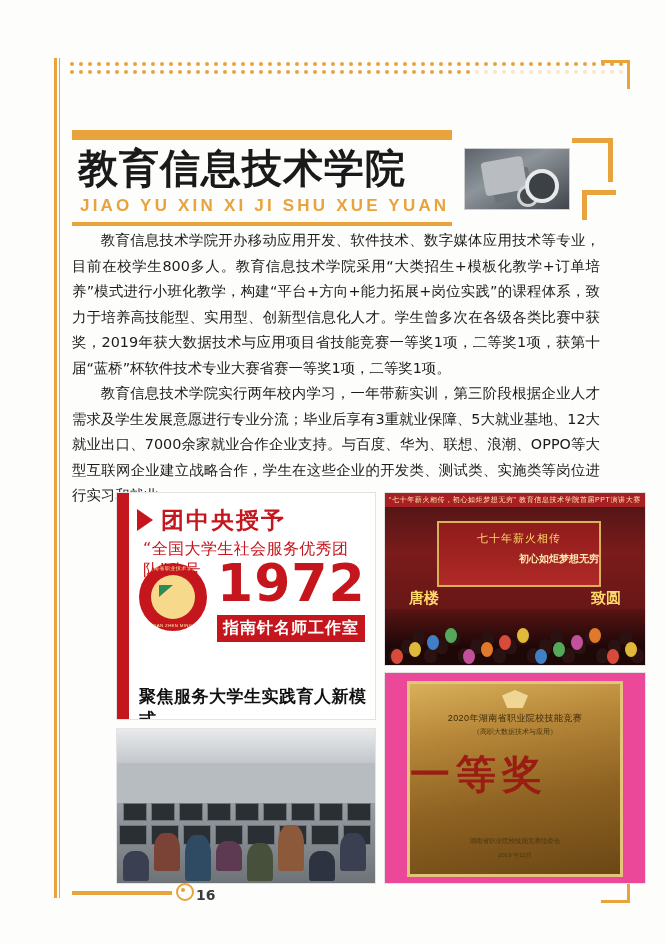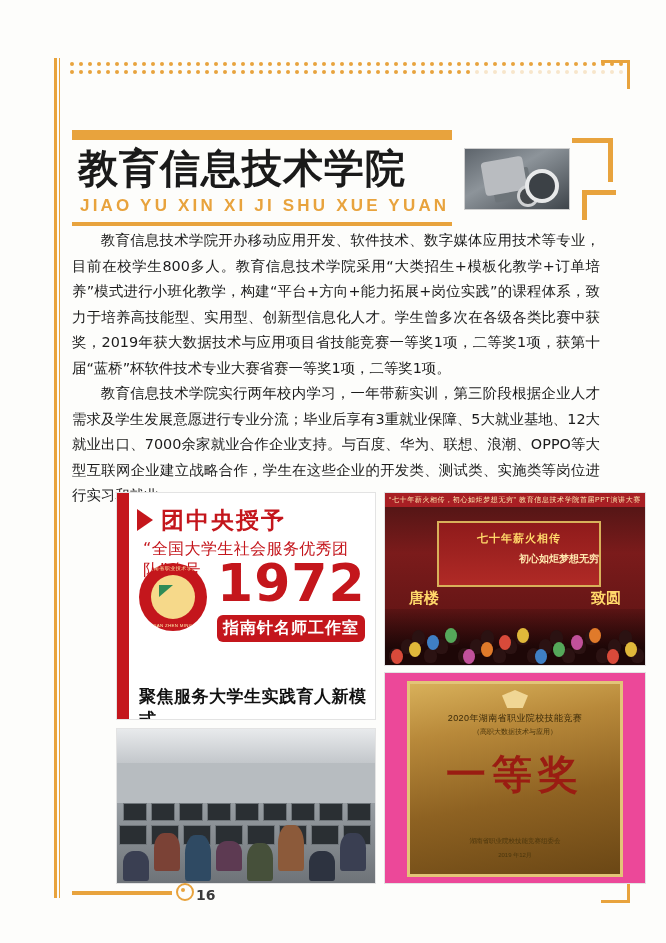--- a/index.html
+++ b/index.html
@@ -321,21 +321,20 @@
     top: 122px;
     width: 148px;
     background: #c4161c;
     color: #ffffff;
     font-family: "DejaVu Sans", sans-serif;
     font-size: 16px;
     font-weight: bold;
     text-align: center;
     padding: 3px 0;
     letter-spacing: 1px;
-    border-radius: 6px;
   }
   .poster-line1, .poster-line2 {
     position: absolute;
     left: 22px;
     font-family: "DejaVu Sans", sans-serif;
     font-size: 17px;
     font-weight: bold;
     color: #111111;
     letter-spacing: 0.5px;
   }
@@ -375,21 +374,20 @@
     height: 62px;
     background: linear-gradient(180deg, #8f1b1b 0%, #b02a26 100%);
     border: 2px solid #d8b15a;
   }
   .ph-aud .screen .t1 {
     color: #ffd86a;
     font-size: 11px;
     text-align: center;
     margin-top: 8px;
     letter-spacing: 1px;
-    font-weight: bold;
   }
   .ph-aud .screen .t2 {
     color: #ffe9b0;
     font-size: 10px;
     text-align: right;
     margin-top: 6px;
     font-weight: bold;
   }
   .ph-aud .sidetext-l, .ph-aud .sidetext-r {
     position: absolute;
@@ -469,21 +467,20 @@
     left: 0; right: 0;
     top: 43px;
     text-align: center;
     font-size: 7px;
     color: #4b360c;
   }
   .ph-award .big {
     position: absolute;
     left: 0; right: 0;
     top: 68px;
-    text-align: center;
     font-size: 40px;
     font-weight: bold;
     color: #9a1c12;
     letter-spacing: 6px;
     line-height: 44px;
   }
   .ph-award .f1 {
     position: absolute;
     left: 0; right: 0;
     bottom: 28px;

